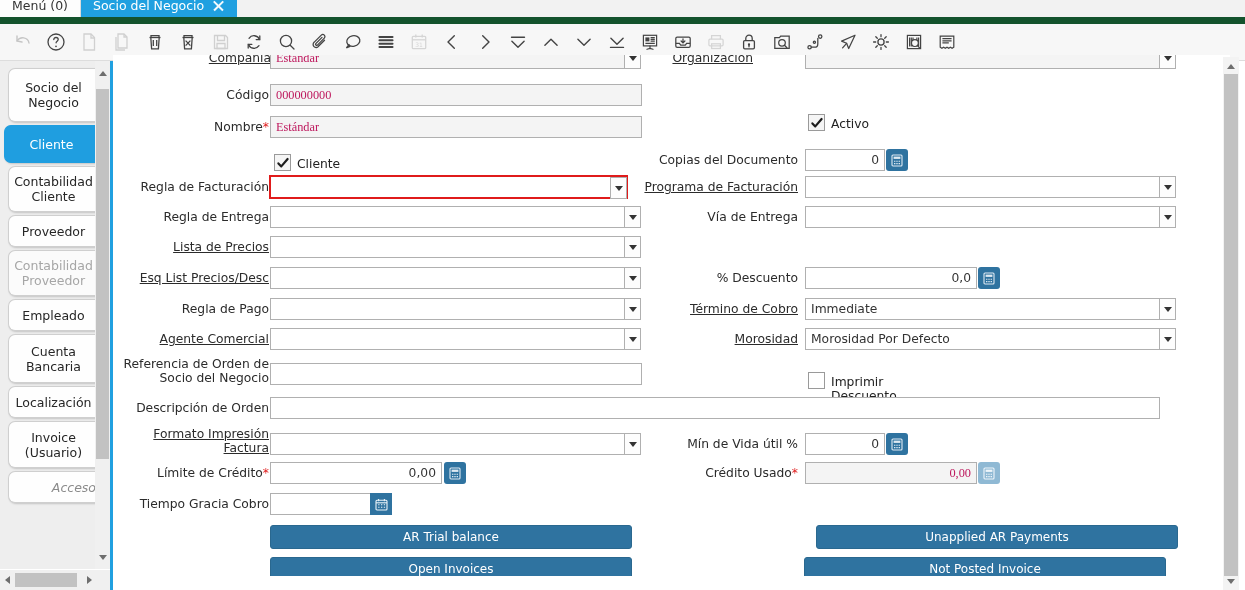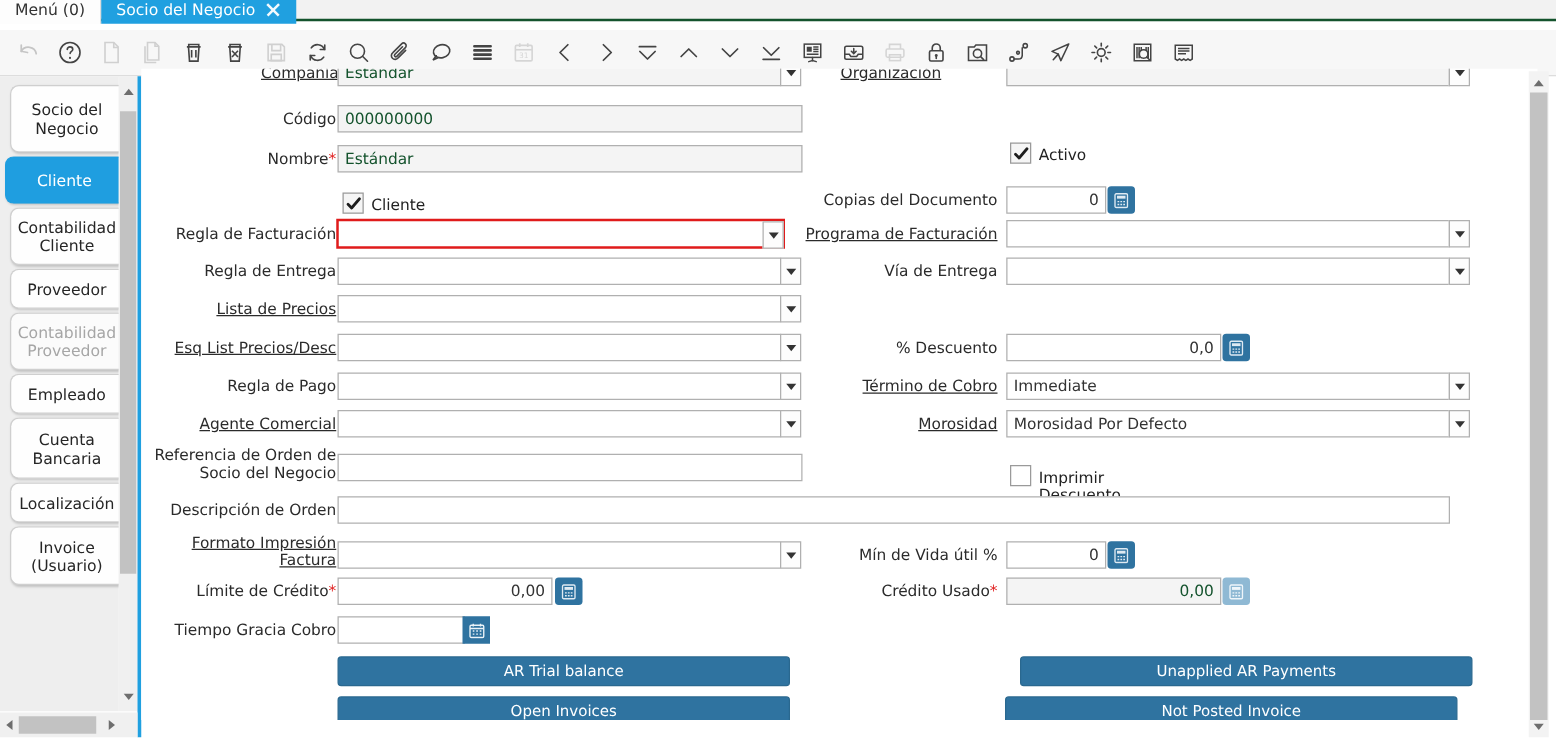--- a/index.html
+++ b/index.html
@@ -9,24 +9,24 @@
     overflow: hidden;
     background: #ffffff;
     font-family: "DejaVu Sans", "Liberation Sans", sans-serif;
     font-size: 12px;
     color: #222;
   }
   #app { position: relative; width: 1245px; height: 590px; }
 
   
   .tabbar {
-    position: absolute; left: 0; top: 0; width: 1245px; height: 17px;
+    position: absolute; left: 0; top: 0; width: 1245px; height: 24px;
     background: #f2f2f2;
-    border-bottom: 2px solid #14532d;
-    display: flex; align-items: center;
+    border-bottom: 7px solid #14532d;
+    display: flex; align-items: flex-end;
   }
   .wtab {
     height: 23px; display: flex; align-items: center; gap: 8px;
     padding: 0 12px; font-size: 12.5px; cursor: default; white-space: nowrap;
   }
   .wtab.inactive { background: #fdfdfd; color: #333; border-right: 1px solid #dcdcdc; }
   .wtab.active { background: #20a0e0; color: #ffffff; }
   .wtab .xclose {
     display: inline-block; width: 13px; height: 13px; position: relative; opacity: .95;
   }
@@ -121,21 +121,21 @@
     line-height: 14px;
   }
   .lbl.link { text-decoration: underline; }
   .req { color: #e02020; }
 
   .inp {
     position: absolute; height: 22px; background: #ffffff;
     border: 1px solid #b0b0b0; font-size: 12.3px; color: #333;
     padding: 0 5px; line-height: 21px; white-space: nowrap; overflow: hidden;
   }
-  .inp.ro { background: #f4f4f4; color: #14532d; }
+  .inp.ro { background: #f4f4f4; color: #be185d; font-family: Liberation Serif, serif; }
   .inp.num { text-align: right; }
   .inp.redhl { border: 2px solid #e01b1b; height: 24px; }
 
   .combo-arrow {
     position: absolute; width: 17px; height: 22px; border: 1px solid #b0b0b0;
     background: #fdfdfd; display: flex; align-items: center; justify-content: center;
   }
   .combo-arrow .tri { width:0;height:0;border-left:4px solid transparent;border-right:4px solid transparent;border-top:5px solid #333; }
 
   .sqbtn {
@@ -426,20 +426,23 @@
           <span>Empleado</span>
         </div>
       <div class="sb-item" style="height:49px;">
           <span>Cuenta Bancaria</span>
         </div>
       <div class="sb-item" style="height:32px;">
           <span>Localización</span>
         </div>
       <div class="sb-item" style="height:47px;">
           <span>Invoice (Usuario)</span>
+        </div>
+      <div class="sb-item italic" style="height:32px;justify-content:flex-end;padding-right:6px;">
+          <span>Acceso</span>
         </div>
     </div>
   </div>
 
   <div class="sb-scroll">
     <div class="arw up">
         <div class="tri-up"></div>
       </div>
     <div class="thumb"></div>
     <div class="arw dn">

